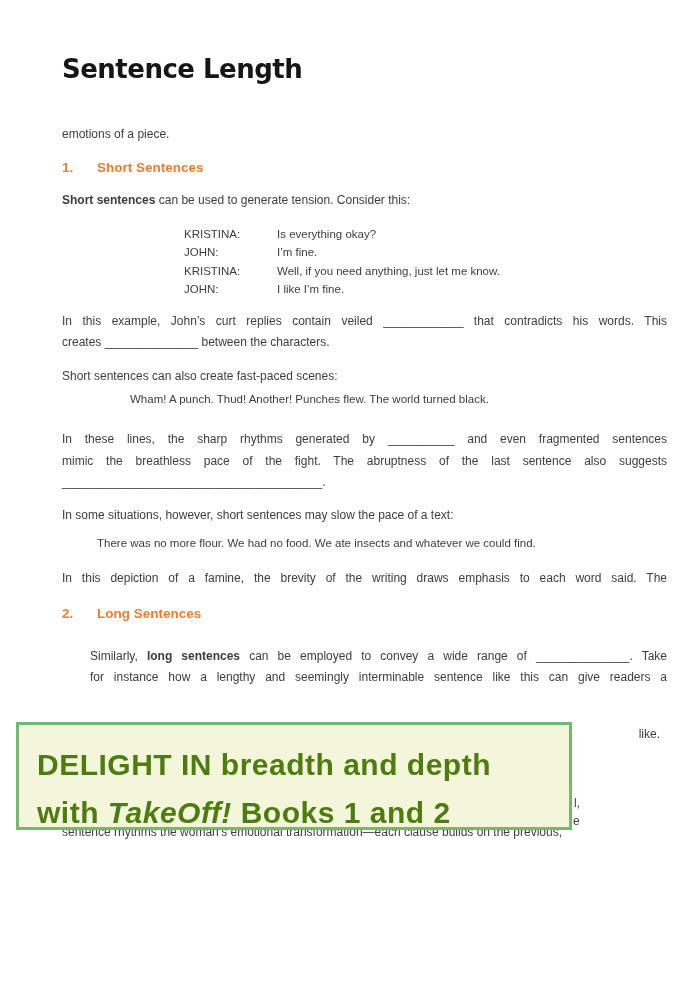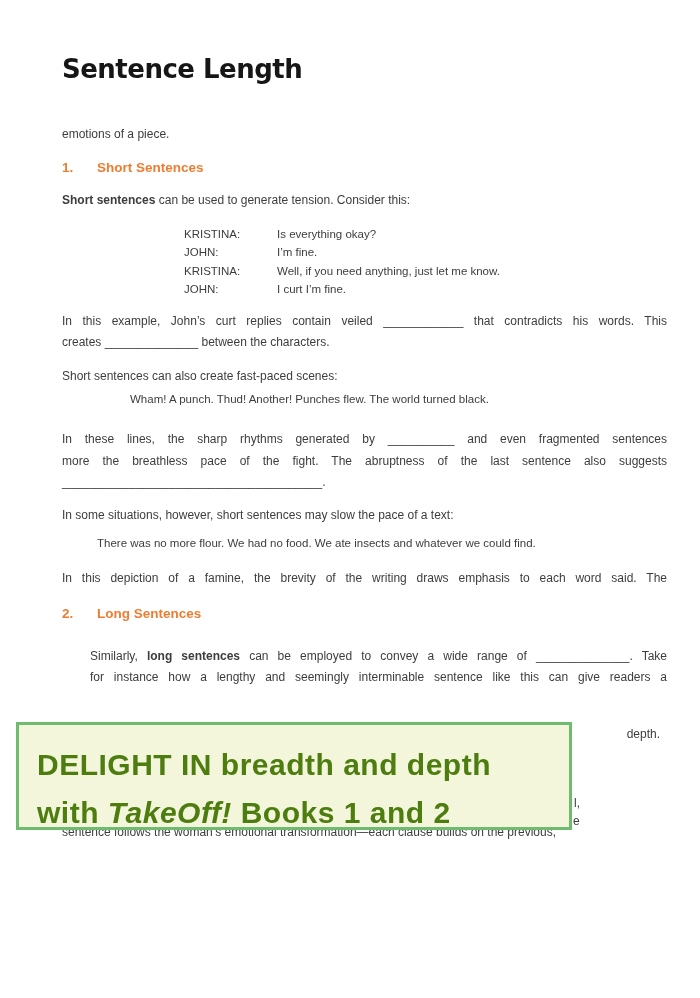--- a/index.html
+++ b/index.html
@@ -78,38 +78,38 @@
       <div class="drow">
         <span class="dspeaker">JOHN:</span>
         <span>I’m fine.</span>
       </div>
       <div class="drow">
         <span class="dspeaker">KRISTINA:</span>
         <span>Well, if you need anything, just let me know.</span>
       </div>
       <div class="drow">
         <span class="dspeaker">JOHN:</span>
-        <span>I curt I’m fine.</span>
+        <span>I like I’m fine.</span>
       </div>
     </div>
 
     <div class="para mt-example">
       <div class="jl">In this example, John’s curt replies contain veiled ____________ that contradicts his words. This</div>
       <div class="ll">creates ______________ between the characters.</div>
     </div>
 
     <div class="para mt-fast">
       <div class="ll">Short sentences can also create fast-paced scenes:</div>
     </div>
 
     <div class="quote q-wham">Wham! A punch. Thud! Another! Punches flew. The world turned black.</div>
 
     <div class="para mt-rhythm">
       <div class="jl">In these lines, the sharp rhythms generated by __________ and even fragmented sentences</div>
-      <div class="jl">more the breathless pace of the fight. The abruptness of the last sentence also suggests</div>
+      <div class="jl">mimic the breathless pace of the fight. The abruptness of the last sentence also suggests</div>
       <div class="ll">_______________________________________.</div>
     </div>
 
     <div class="para mt-slow">
       <div class="ll">In some situations, however, short sentences may slow the pace of a text:</div>
     </div>
 
     <div class="quote q-flour">There was no more flour. We had no food. We ate insects and whatever we could find.</div>
 
     <div class="para mt-famine">
@@ -119,26 +119,26 @@
     <h2 class="sec mt-sec2">
       <span class="num">2.</span><span>Long Sentences</span>
     </h2>
 
     <div class="para mt-similarly">
       <div class="jl"><span>Similarly, </span><span class="b">long sentences</span><span> can be employed to convey a wide range of ______________. Take</span></div>
       <div class="jl">for instance how a lengthy and seemingly interminable sentence like this can give readers a</div>
     </div>
 
     <div class="para mt-here">
-      <div class="ll">sentence follows the woman’s emotional transformation—each clause builds on the previous,</div>
+      <div class="ll">sentence rhythms the woman’s emotional transformation—each clause builds on the previous,</div>
     </div>
 
   </div>
 
-  <span class="frag frag-olved">depth.</span>
+  <span class="frag frag-olved">like.</span>
   <span class="frag frag-l">l,</span>
   <span class="frag frag-e">e</span>
 
   <div class="banner">
     <div class="bline bline1"><span class="b">DELIGHT IN</span><span> breadth and depth</span></div>
     <div class="bline bline2"><span>with </span><span class="i">TakeOff!</span><span> Books 1 and 2</span></div>
   </div>
 </div>
 
 </body></html>

